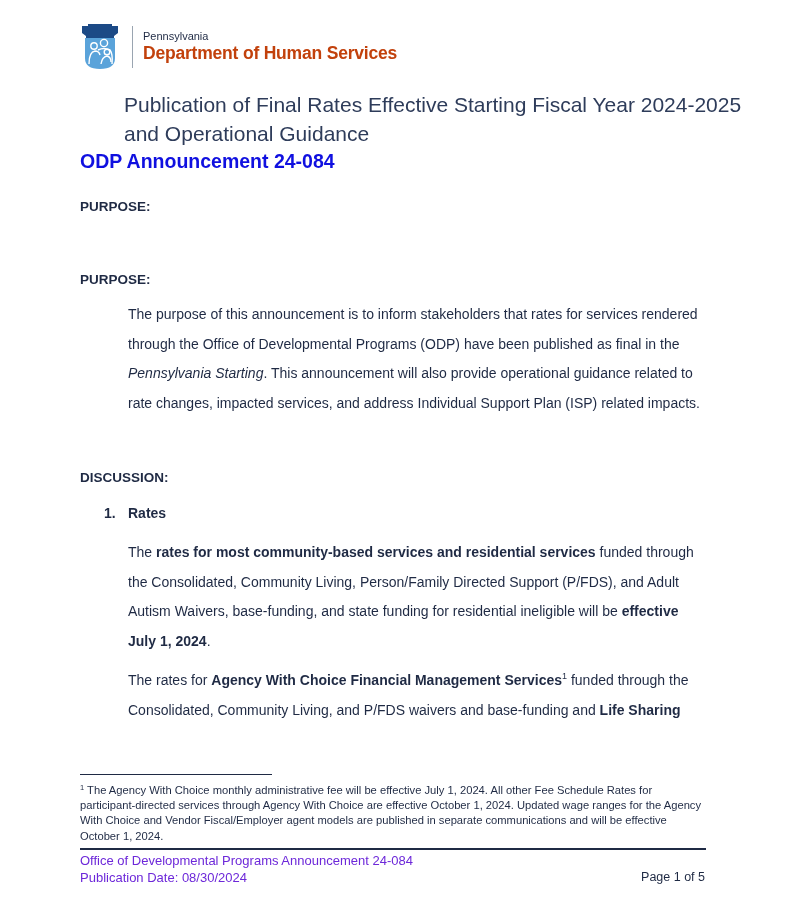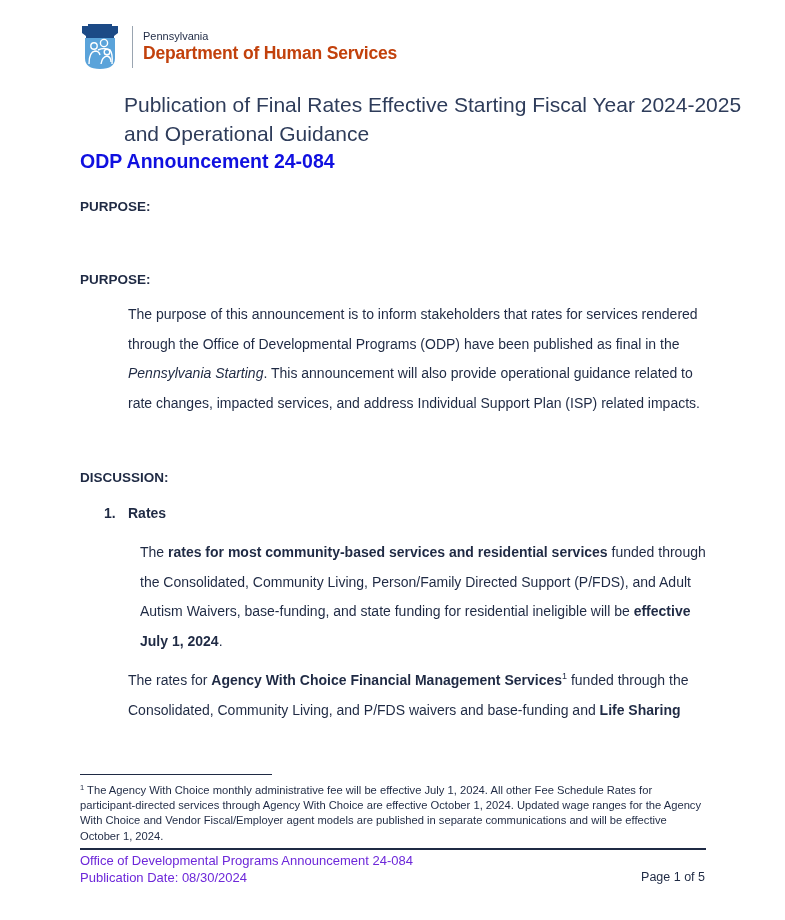--- a/index.html
+++ b/index.html
@@ -103,21 +103,21 @@
   <p class="para" style="top:300px;">
     <span>The purpose of this announcement is to inform stakeholders that rates for services rendered through the Office of Developmental Programs (ODP) have been published as final in the </span><i>Pennsylvania Starting</i><span>.  This announcement will also provide operational guidance related to rate changes, impacted services, and address Individual Support Plan (ISP) related impacts.</span>
   </p>
 
   <div class="heading" style="top:470px;">DISCUSSION:</div>
   <div class="list-item">
     <span class="list-num">1.</span>
     <span>Rates</span>
   </div>
 
-  <p class="para" style="top:538px;margin-left:12px;">
+  <p class="para" style="top:538px;">
     <span>The </span><b>rates for most community-based services and residential services</b><span> funded through the Consolidated, Community Living, Person/Family Directed Support (P/FDS), and Adult Autism Waivers, base-funding, and state funding for residential ineligible will be </span><b>effective July 1, 2024</b><span>.</span>
   </p>
 
   <p class="para" style="top:666px;">
     <span>The rates for </span><b>Agency With Choice Financial Management Services</b><sup>1</sup><span> funded through the Consolidated, Community Living, and P/FDS waivers and base-funding and </span><b>Life Sharing</b>
   </p>
 
   <div class="footnote-rule"></div>
   <p class="footnote">
     <sup>1</sup><span> The Agency With Choice monthly administrative fee will be effective July 1, 2024.  All other Fee Schedule Rates for participant-directed services through Agency With Choice are effective October 1, 2024. Updated wage ranges for the Agency With Choice and Vendor Fiscal/Employer agent models are published in separate communications and will be effective October 1, 2024.</span>

